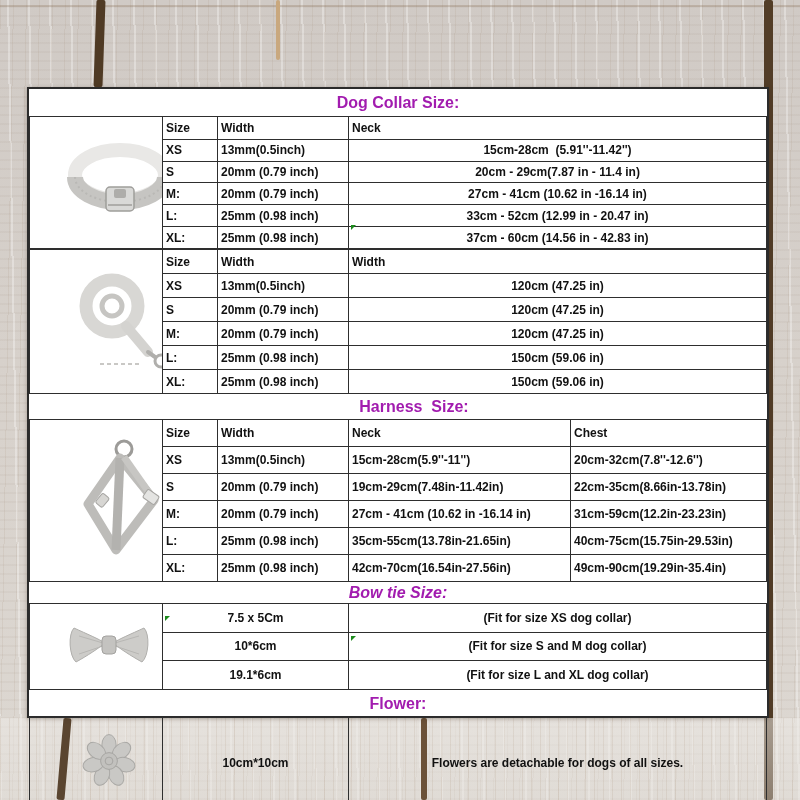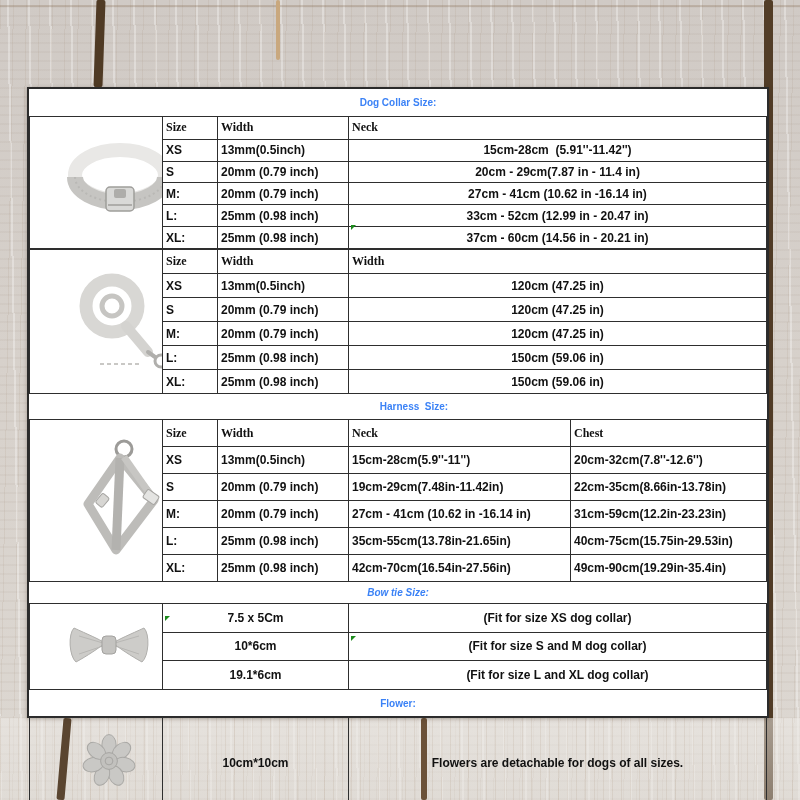--- a/index.html
+++ b/index.html
@@ -21,30 +21,30 @@
       linear-gradient(180deg, rgba(238,235,231,0.55), rgba(228,224,219,0.4));
   }
   .seam{position:absolute;left:0;top:5px;width:800px;height:2px;background:rgba(128,100,72,0.25);}
 
   .panel{
     position:absolute;left:27px;top:87px;width:742px;height:631px;
     background:#ffffff;border:2px solid #2b2b2b;box-sizing:border-box;
     box-shadow:0 1px 4px rgba(60,45,30,0.35);
   }
   .title-bar{display:flex;align-items:center;justify-content:center;}
-  .title-text{font-weight:bold;font-size:10px;color:#3b82f6;white-space:pre;}
+  .title-text{font-weight:bold;font-size:16px;color:#a21caf;white-space:pre;}
   .tb-collar{height:27px;} .tb-leash{height:28px;} .tb-harness{height:25px;margin-left:32px;}
   .tb-bowtie{height:21px;font-style:italic;} .tb-flower{height:27px;}
 
   table.tbl{width:100%;border-collapse:collapse;table-layout:fixed;}
   table.tbl td, table.tbl th{
     border:1px solid #2e2e2e;font-weight:bold;font-size:12px;color:#111;
     padding:0 3px;white-space:pre;overflow:hidden;box-sizing:border-box;
   }
-  table.tbl th{text-align:left;font-family:Liberation Serif, serif;}
+  table.tbl th{text-align:left;}
   .al{text-align:left;padding-left:5px;}
   .ac{text-align:center;}
   .t-collar td,.t-collar th{height:21px;}
   .t-collar th{height:22px;}
   .t-leash td,.t-leash th{height:22px;}
   .t-harness td,.t-harness th{height:23px;}
   .t-bowtie td{height:20px;}
   .t-flower td{height:34px;}
   .img-cell{text-align:center;vertical-align:middle;padding:0;}
 
@@ -105,21 +105,21 @@
           <td class="ac">27cm - 41cm (10.62 in -16.14 in)</td>
         </tr>
     <tr>
           <td class="al">L:</td>
           <td class="al">25mm (0.98 inch)</td>
           <td class="ac">33cm - 52cm (12.99 in - 20.47 in)</td>
         </tr>
     <tr>
           <td class="al">XL:</td>
           <td class="al">25mm (0.98 inch)</td>
-          <td class="ac">37cm - 60cm (14.56 in - 20.21 in)</td>
+          <td class="ac">37cm - 60cm (14.56 in - 42.83 in)</td>
         </tr>
   </tbody>
     </table>
 
   <table class="tbl t-leash">
     <colgroup>
         <col style="width:133px">
         <col style="width:55px">
         <col style="width:131px">
         <col>

